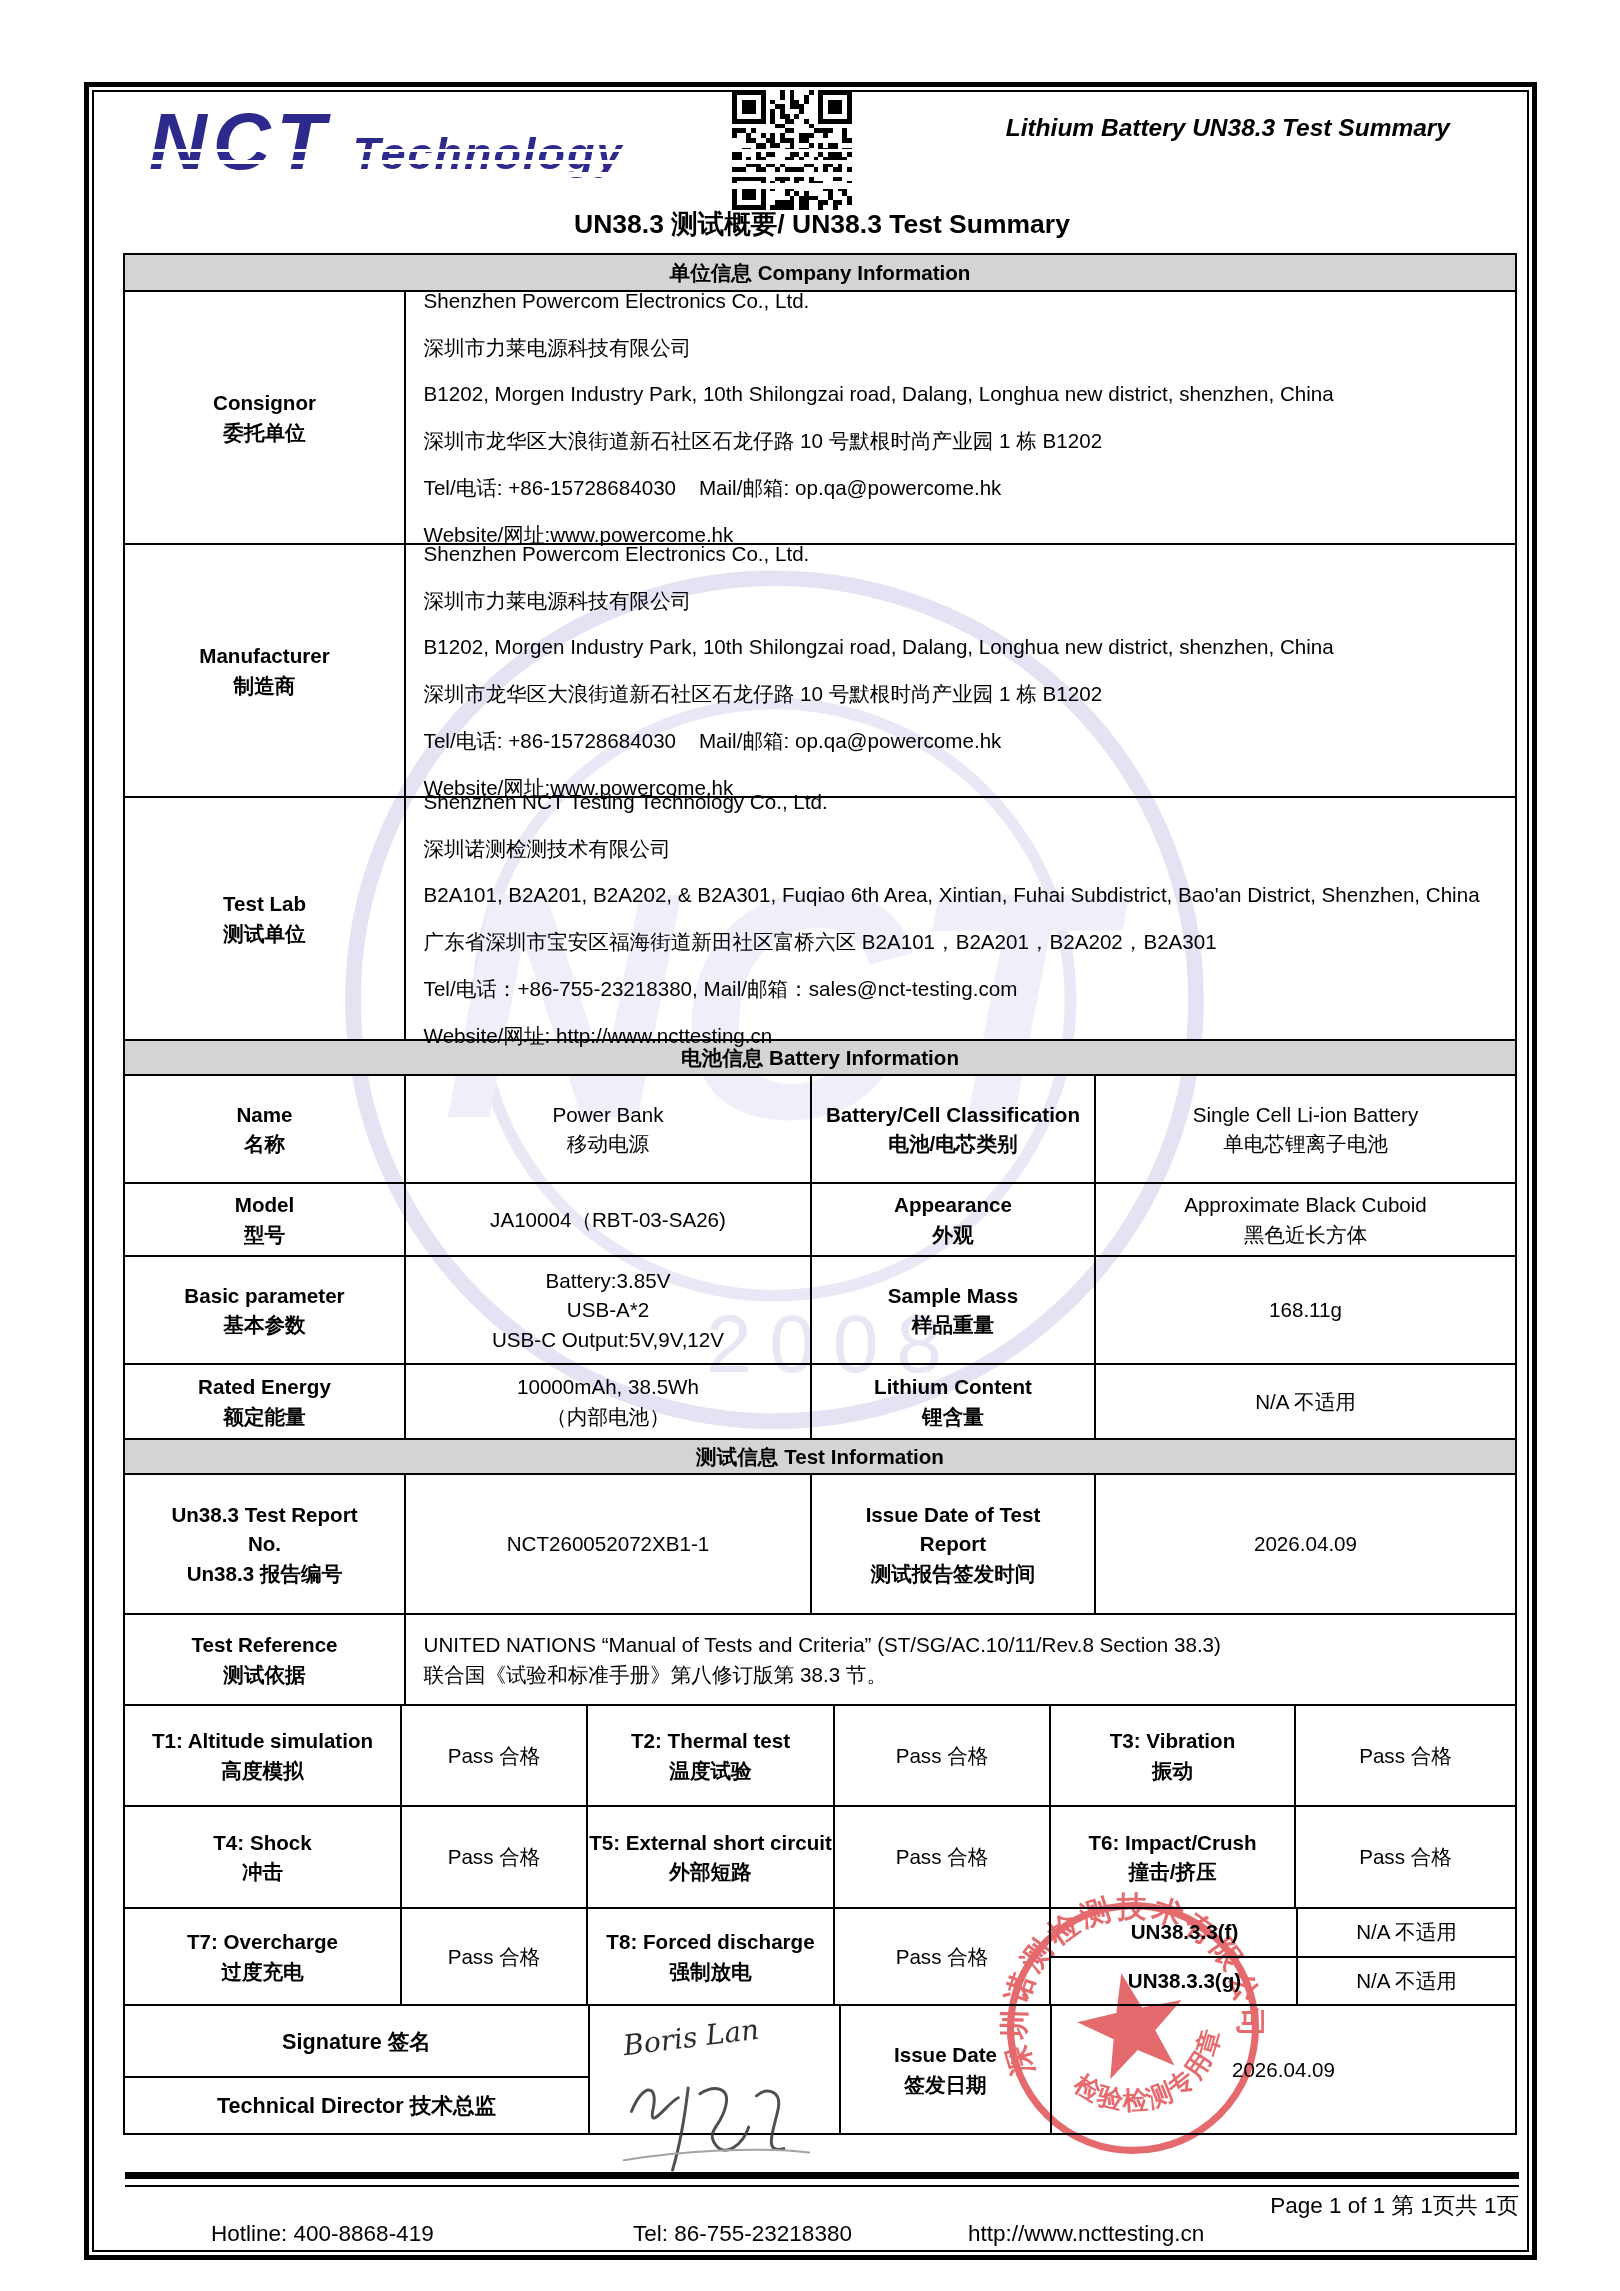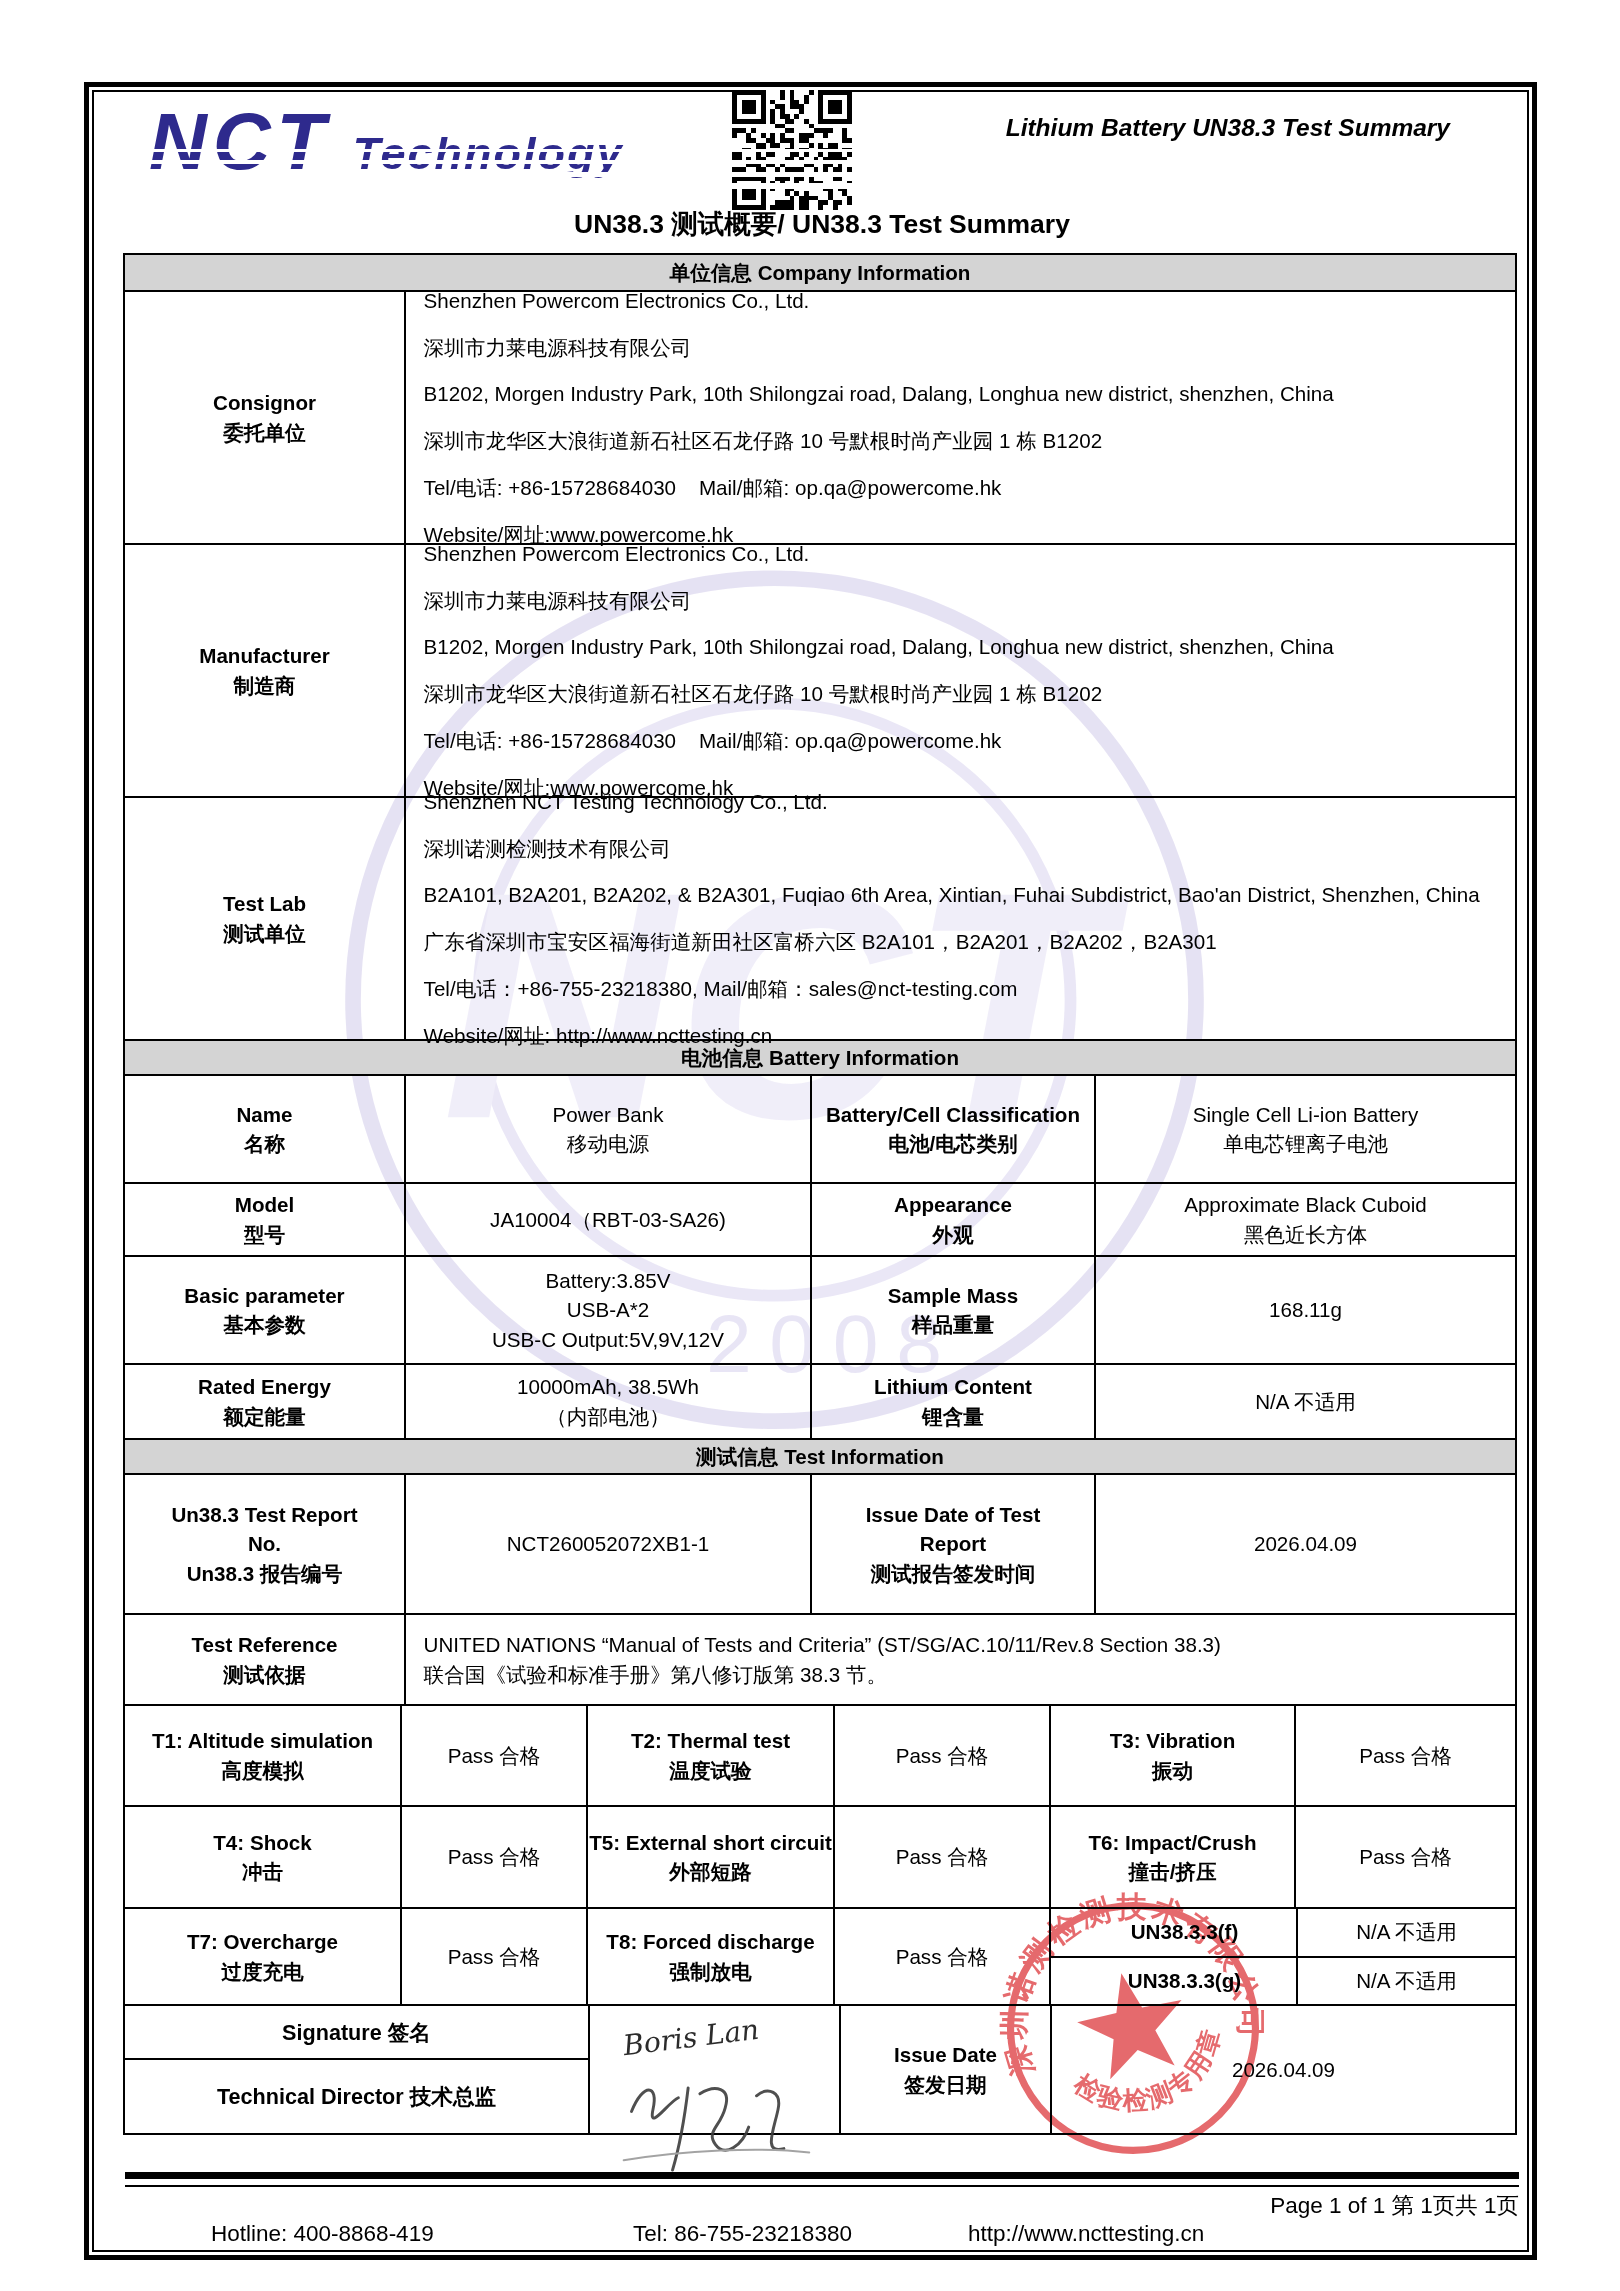--- a/index.html
+++ b/index.html
@@ -39,21 +39,21 @@
   .w281 { flex:0 0 275px;justify-content:center; } .w190 { flex:0 0 186px; } .w252 { flex:0 0 247px; }
   .w220 { flex:0 0 216px; } .w250 { flex:0 0 245px; } .w256 { flex:0 0 251px; } .w215 { flex:0 0 211px; }
   .ref-cell { align-items:flex-start; text-align:left; padding:7.8px 13.7px 7.8px 17.6px; }
   .split-col { flex:1; display:flex; flex-direction:column; border-left:2px solid #000; }
   .split-row { display:flex; flex:1; align-items:stretch; }
   .split-row + .split-row { border-top:2px solid #000; }
   .split-lbl { flex:0 0 245px; display:flex; align-items:center; justify-content:center; font-size:20.6px; font-weight:bold;padding-left:22px; }
   .split-val { flex:1; border-left:2px solid #000; display:flex; align-items:center; justify-content:center; font-size:20.6px; }
   .sig-left { flex:0 0 463px; display:flex; flex-direction:column; }
   .sig-sub { display:flex; align-items:center; justify-content:center; font-size:21.6px; font-weight:bold; }
-  .sig-sub.r1 { height:52px; }
+  .sig-sub.r1 { height:70px; }
   .sig-sub.r2 { flex:1; border-top:2px solid #000; }
   .script-cell { position:relative; overflow:visible; }
   .boris { position:absolute; left:33px; top:11.8px; font-family:"DejaVu Serif", serif; font-style:italic; font-size:28px; color:#2b2b2b; transform:rotate(-7deg); white-space:nowrap; }
 
   
   .dbl-rule { position:absolute; left:125px; top:2172px; width:1394px; height:14.7px; border-top:7.8px solid #000; border-bottom:2.9px solid #000; z-index:1; }
   .page-info { position:absolute; left:125px; top:2190px; width:1394px; text-align:right; font-size:22.5px; z-index:1; }
   .contacts { position:absolute; left:125px; top:2221px; width:1394px; font-size:22.5px; z-index:1; }
   .contacts span { position:absolute; white-space:nowrap; }
   .ct1 { left:86px; } .ct2 { left:508px; } .ct3 { left:843px; }

